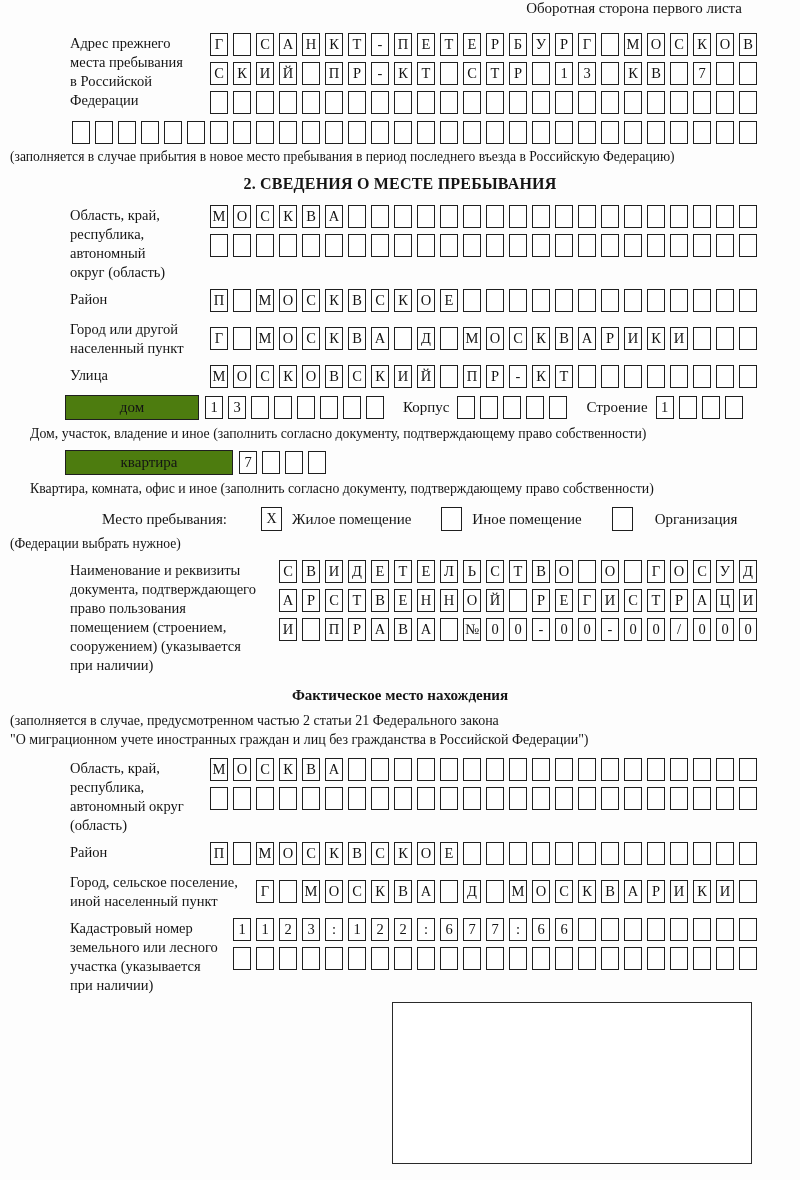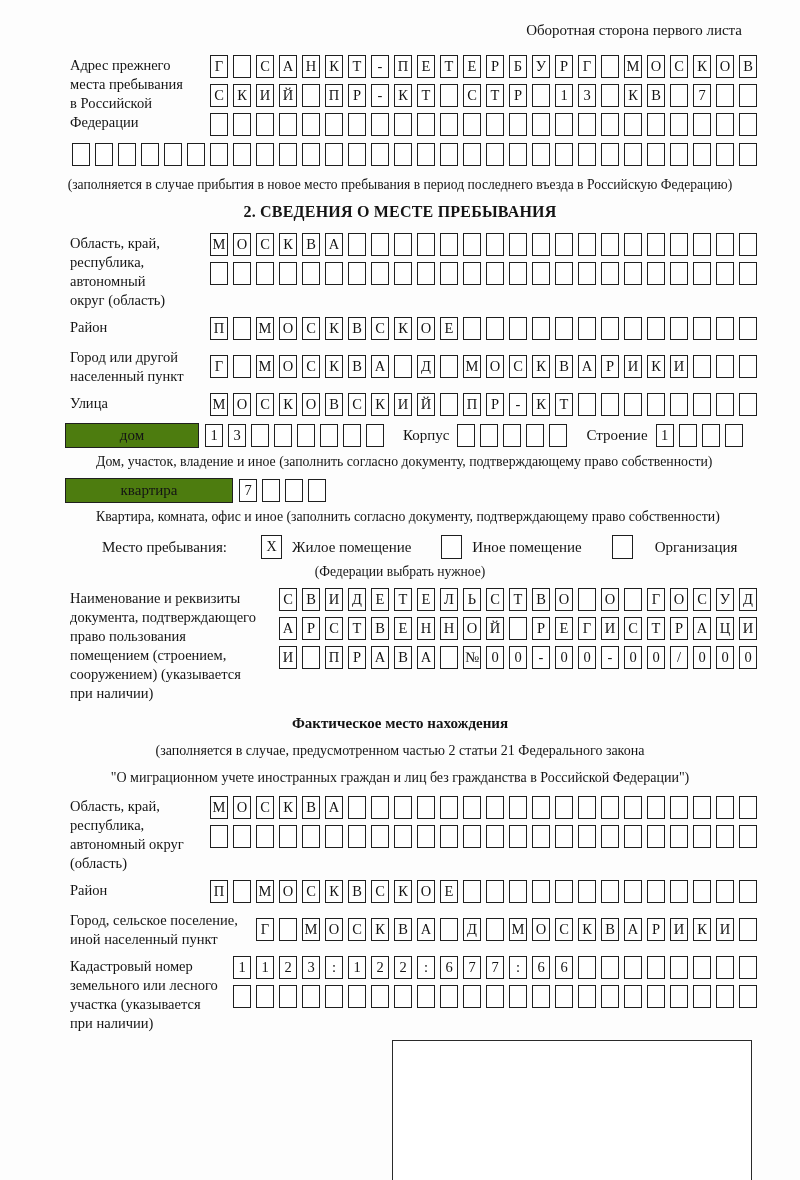--- a/index.html
+++ b/index.html
@@ -2,38 +2,38 @@
 <html lang="ru"><head>
 <meta charset="utf-8">
 <style>
   html,body{margin:0;padding:0;}
   body{
     width:800px;height:1180px;overflow:hidden;
     background:#fdfdfd;color:#141414;
     font-family:"Liberation Serif","DejaVu Serif",serif;
     position:relative;
   }
-  .note-right{margin-top:22px;padding-right:58px;text-align:right;font-size:15px;}
+  .note-right{padding-right:58px;text-align:right;font-size:15px;}
 
   
   .blockrow{display:flex;align-items:flex-start;padding:0 38px 0 70px;margin-bottom:7px;}
   .blockrow.center{align-items:center;}
   .lbl{flex:1;font-size:14.5px;line-height:19px;white-space:pre-line;padding-top:1px;}
   .grids{display:flex;flex-direction:column;gap:6px;}
   .grid{display:flex;justify-content:flex-end;}
   .cell{
     width:16px;height:21px;flex-shrink:0;
     border:1.7px solid #1f1f1f;margin-right:5px;
     text-align:center;font-size:14.5px;line-height:21px;
     background:#fff;
   }
   .fullrow{display:flex;justify-content:flex-end;padding-right:38px;margin-bottom:4px;}
 
-  .caption-center{text-align:center;font-size:13.6px;line-height:17px;margin:10px 10px 8px 10px;}
-  .caption-left{padding-left:96px;font-size:13.8px;line-height:17px;margin:2px 0 8px 0;}
+  .caption-center{text-align:left;font-size:13.6px;line-height:17px;margin:2px 10px 8px 10px;}
+  .caption-left{padding-left:30px;font-size:13.8px;line-height:17px;margin:2px 0 8px 0;}
   .sec-title{text-align:center;font-weight:bold;font-size:16px;margin:10px 0 12px 0;letter-spacing:.2px;}
   .fact-title{text-align:center;font-weight:bold;font-size:15px;margin:12px 0 8px 0;}
 
   
   .inline-row{display:flex;align-items:center;padding:0 38px 0 65px;margin-bottom:5px;}
   .field-box{border:1.7px solid #1f1f1f;height:23px;line-height:23px;text-align:center;font-size:15px;background:#4d7c0f;flex-shrink:0;}
   .dom-box{width:132px;}
   .kv-box{width:166px;}
   .inline-cells{display:flex;margin-left:6px;}
   .inline-lbl{font-size:15px;margin:0 8px 0 14px;}

